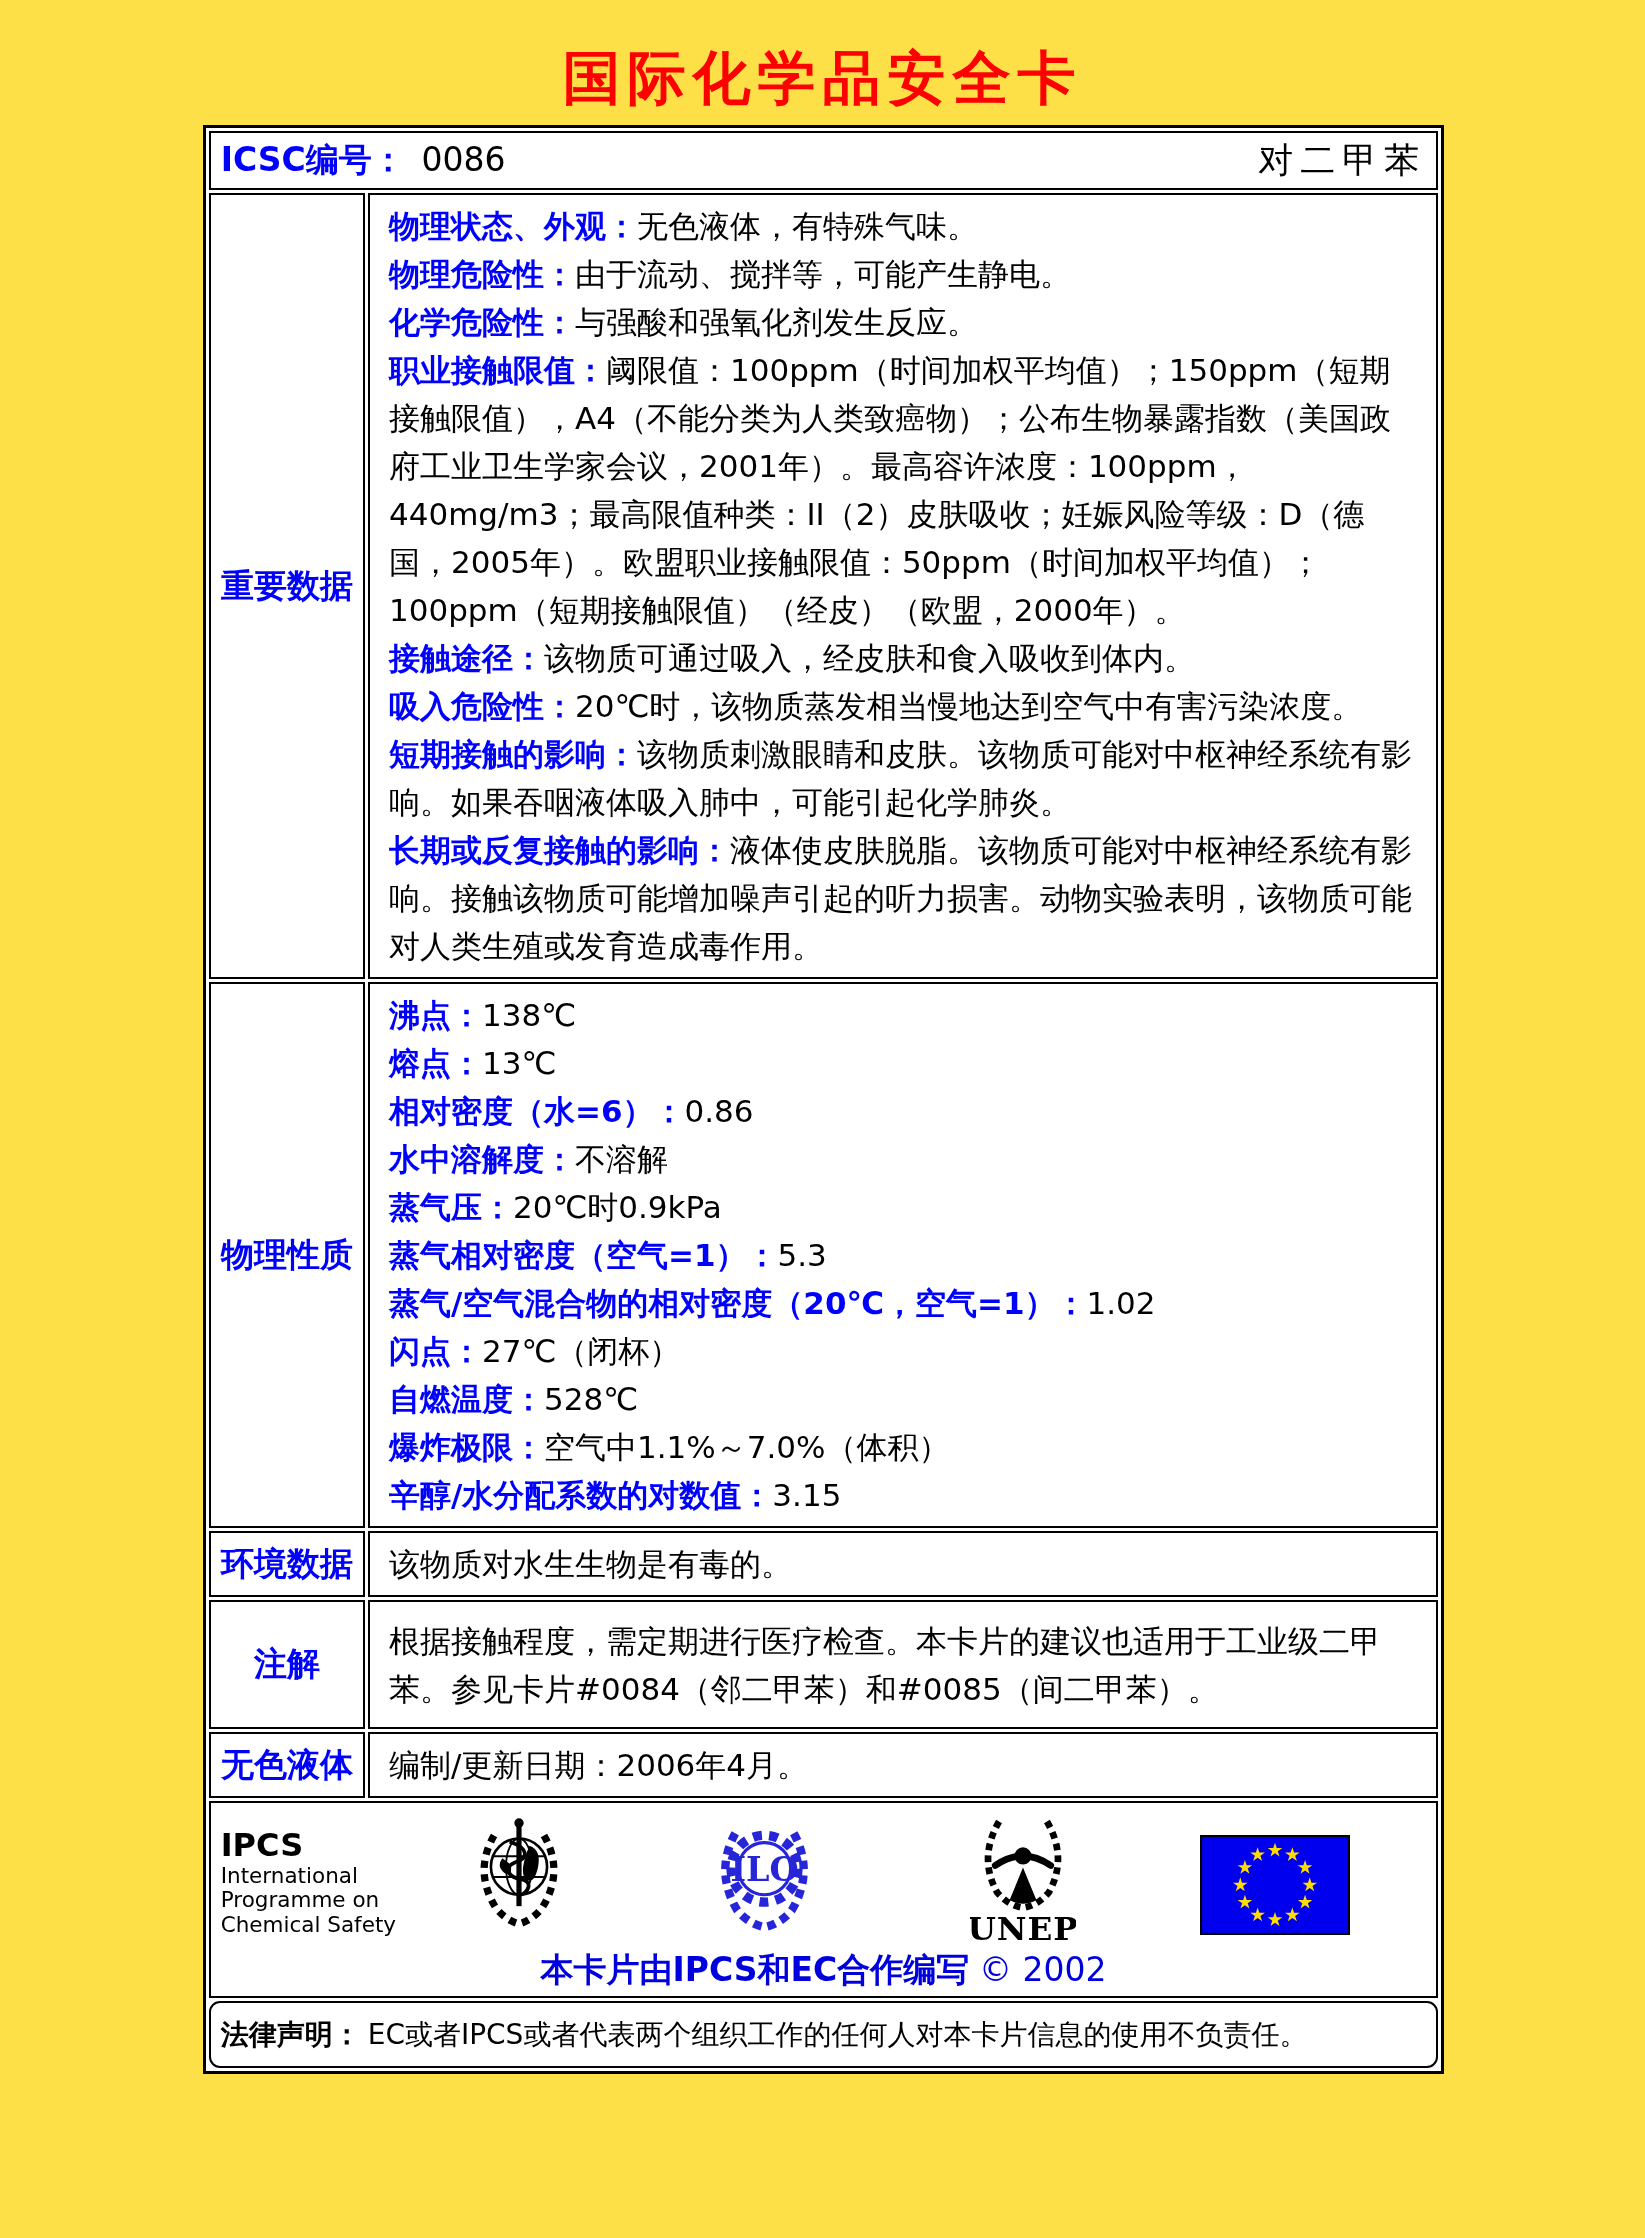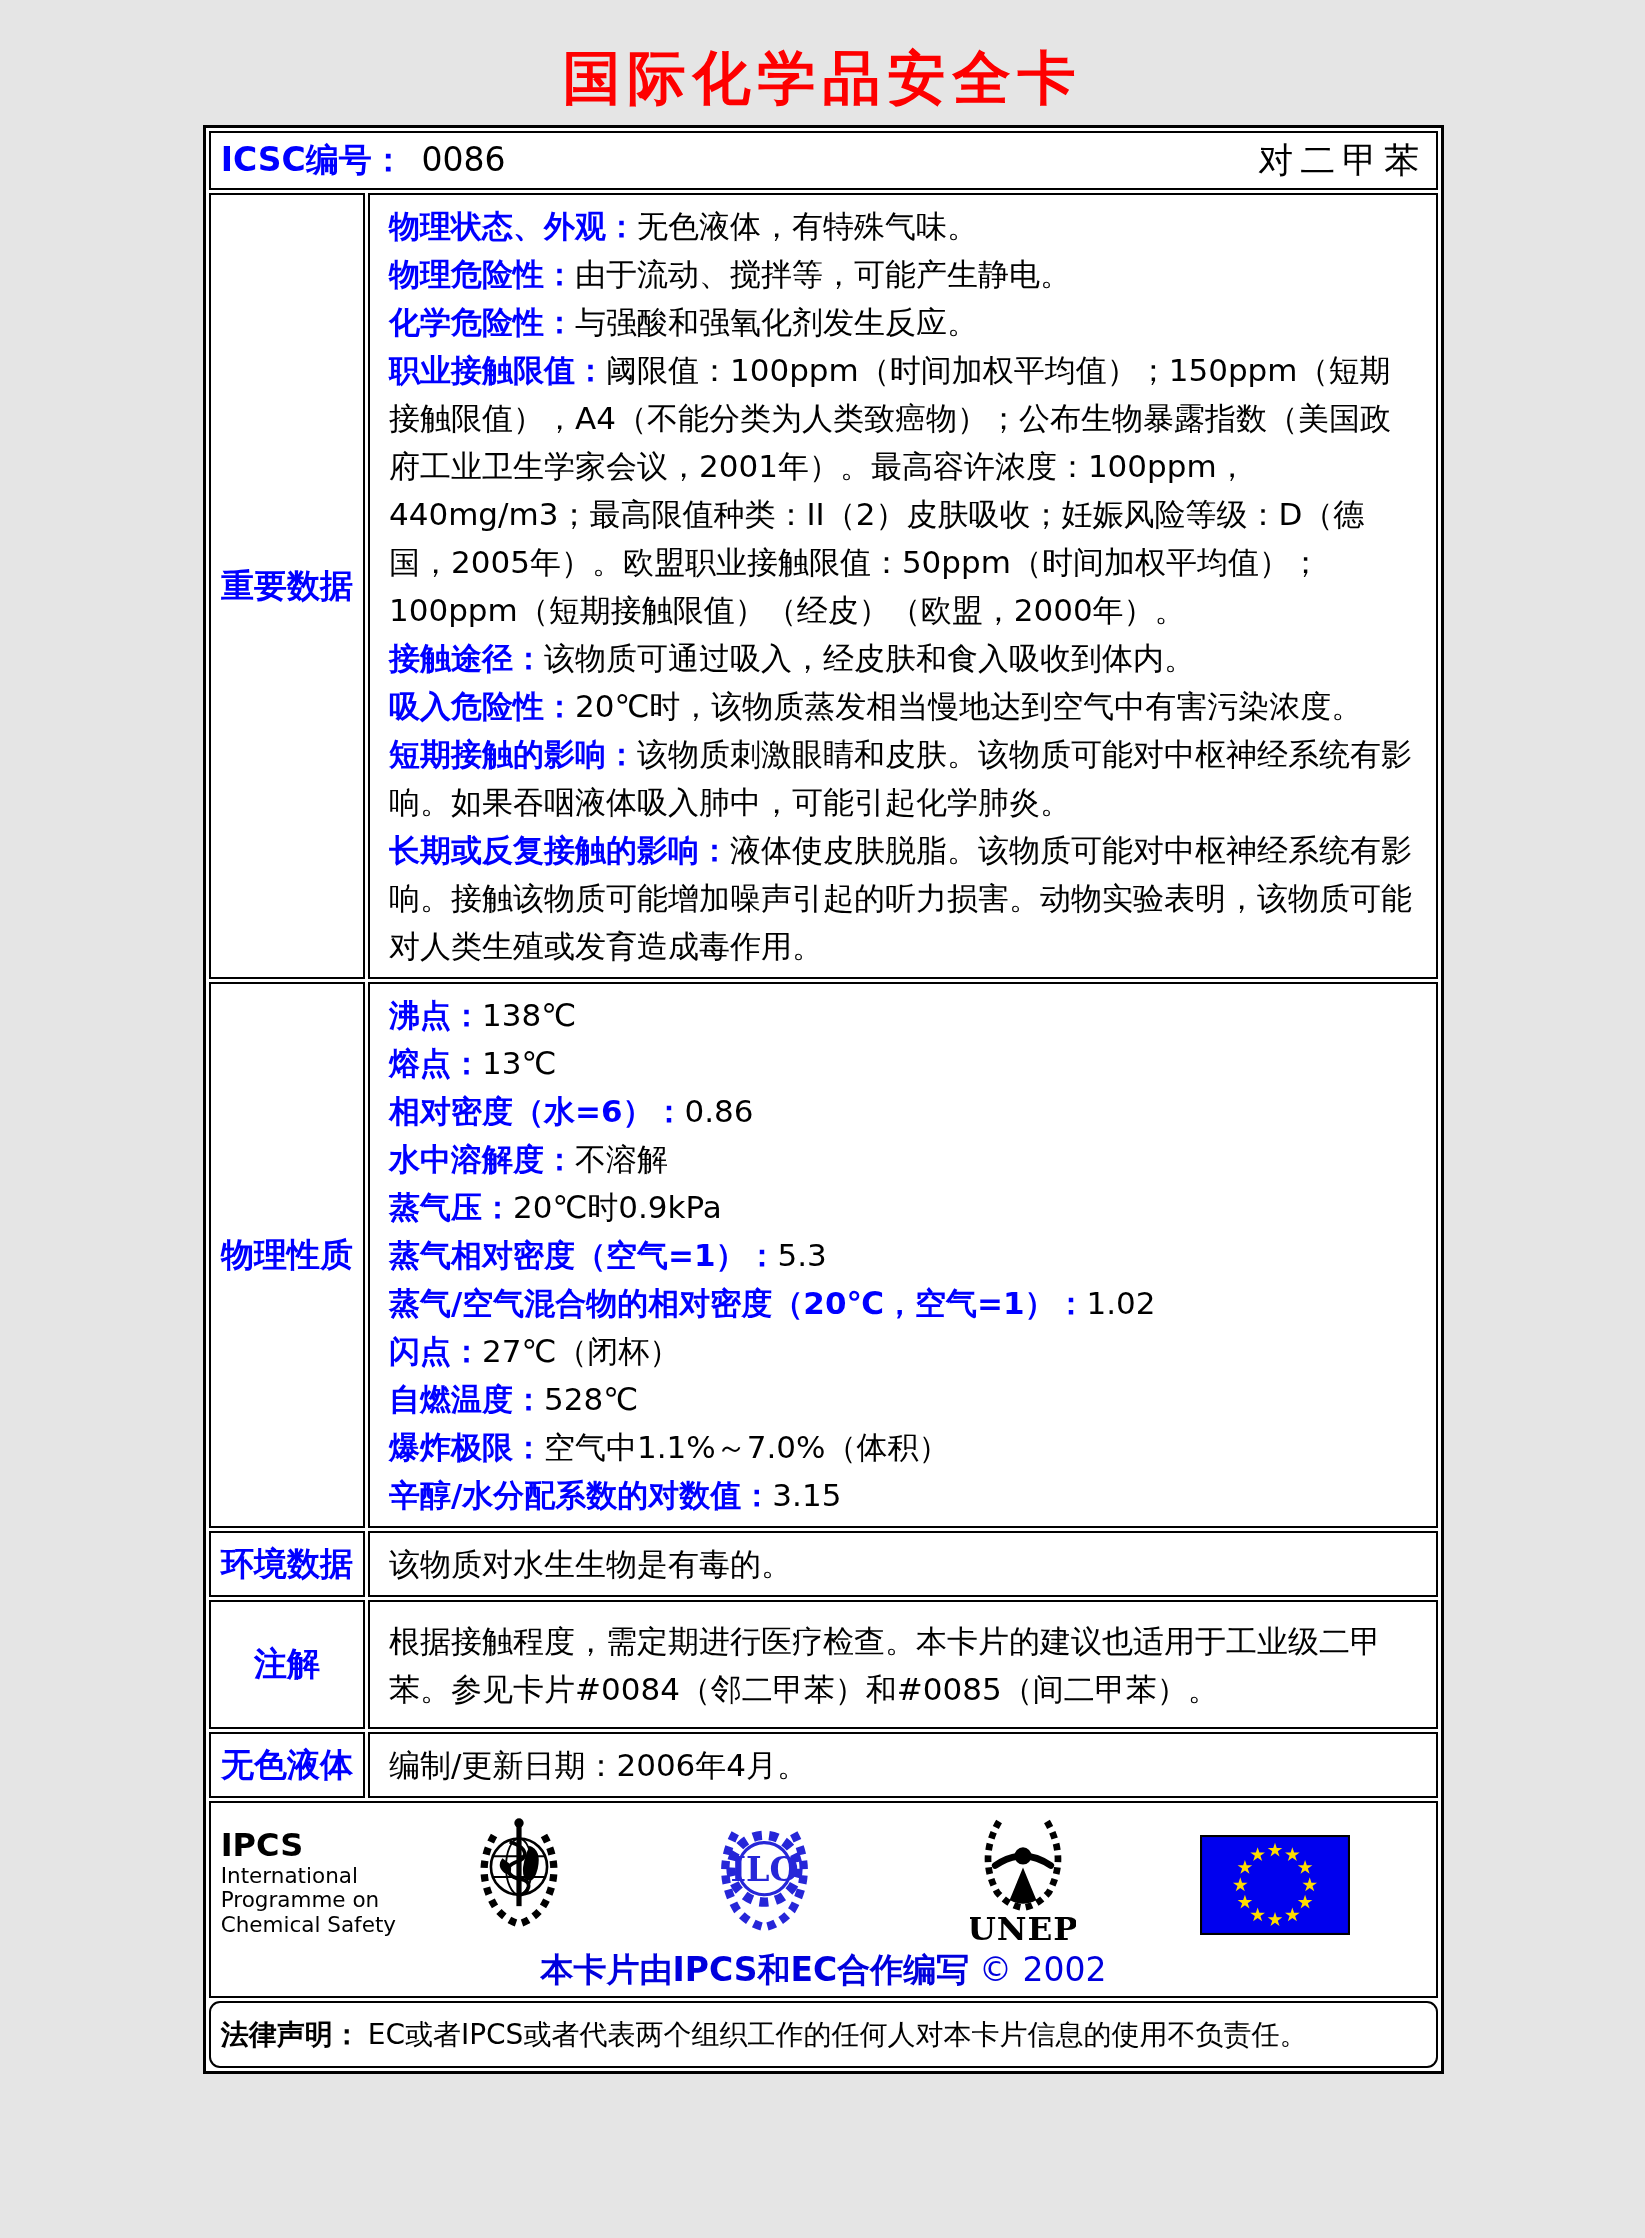--- a/index.html
+++ b/index.html
@@ -1,19 +1,19 @@
 <!DOCTYPE html>
 <html lang="zh" style="font-size:11px"><head>
 <meta charset="utf-8">
 <style>
   html,body{margin:0;padding:0;background:#ffffff;}
   .page{
     position:relative;
     width:1645px;height:2239px;
-    background:#e5e5e5;
+    background:#fde047;
     font-family:"DejaVu Sans",sans-serif;
     color:#000;
   }
   .page-title{
     position:absolute;top:40px;left:0;width:100%;
     text-align:center;
     font-size:58px;font-weight:bold;color:#fe0000;
     letter-spacing:7px;
   }
   table.card{

